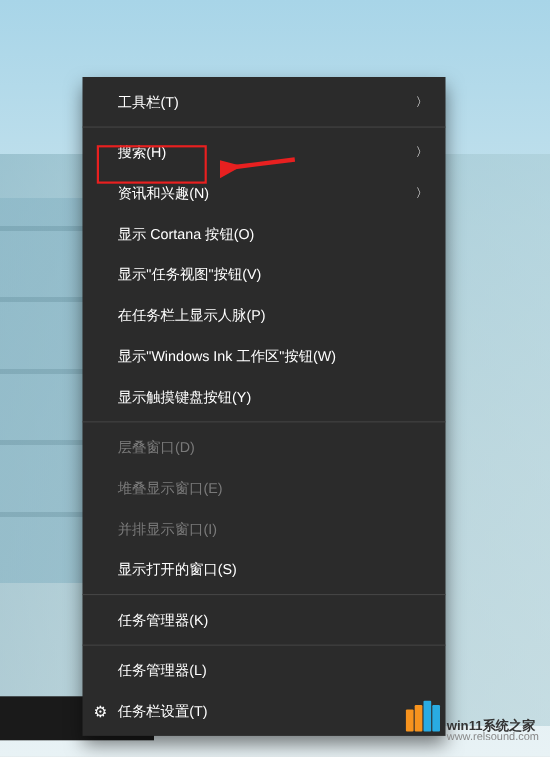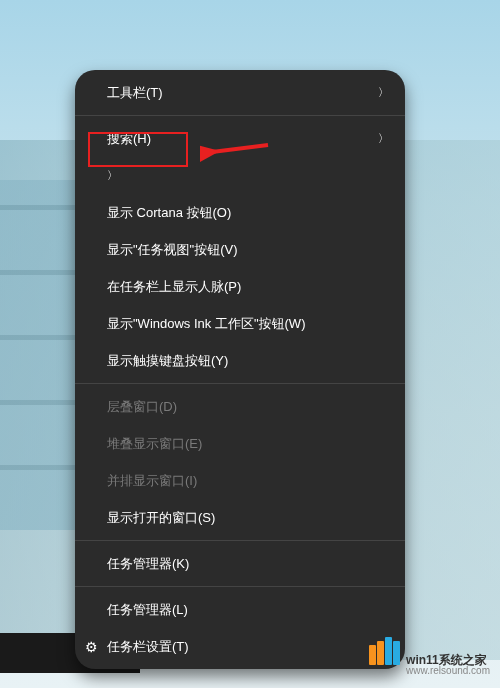--- a/index.html
+++ b/index.html
@@ -38,21 +38,20 @@
       background: #1a1a1a;
     }
     .context-menu {
       position: absolute;
       left: 75px;
       top: 70px;
       width: 330px;
       background: #2b2b2b;
       box-shadow: 0 8px 16px rgba(0,0,0,0.5);
       padding: 4px 0;
-      border-radius: 20px;
     }
     .menu-item {
       display: flex;
       align-items: center;
       height: 37px;
       padding: 0 16px 0 32px;
       color: #ffffff;
       font-size: 13px;
       cursor: default;
       position: relative;
@@ -139,20 +138,21 @@
     <div class="menu-item">
       <span class="label">工具栏(T)</span>
       <span class="chevron">〉</span>
     </div>
     <div class="menu-divider"></div>
     <div class="menu-item">
       <span class="label">搜索(H)</span>
       <span class="chevron">〉</span>
     </div>
     <div class="menu-item">
+      <span class="label">资讯和兴趣(N)</span>
       <span class="chevron">〉</span>
     </div>
     <div class="menu-item">
       <span class="label">显示 Cortana 按钮(O)</span>
     </div>
     <div class="menu-item">
       <span class="label">显示"任务视图"按钮(V)</span>
     </div>
     <div class="menu-item">
       <span class="label">在任务栏上显示人脉(P)</span>

